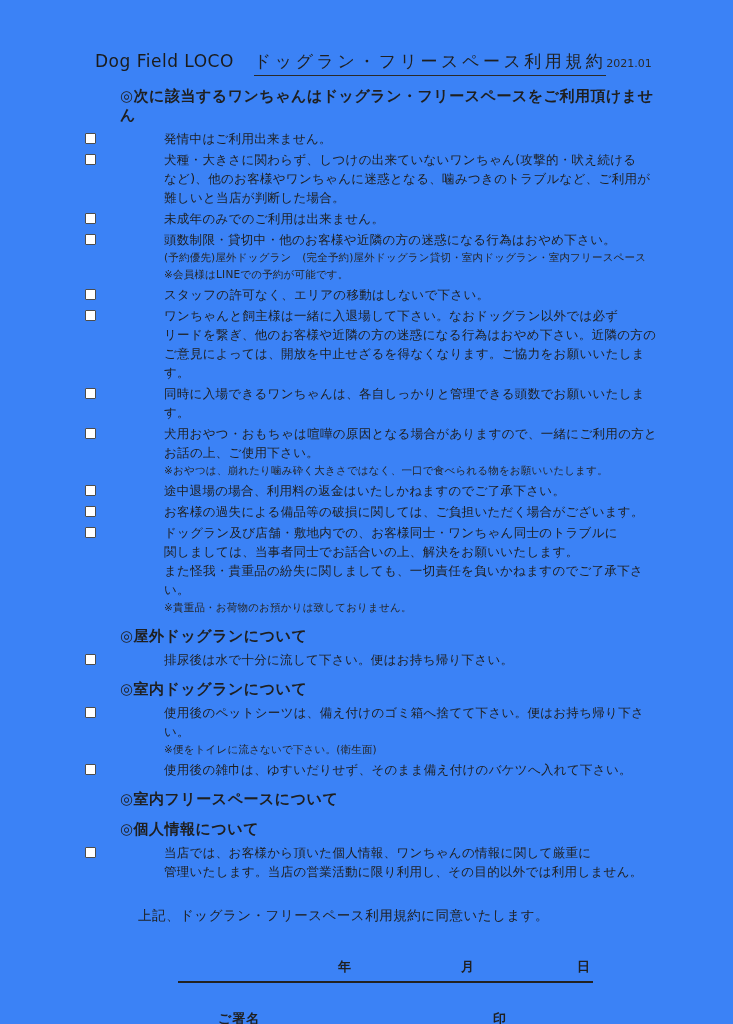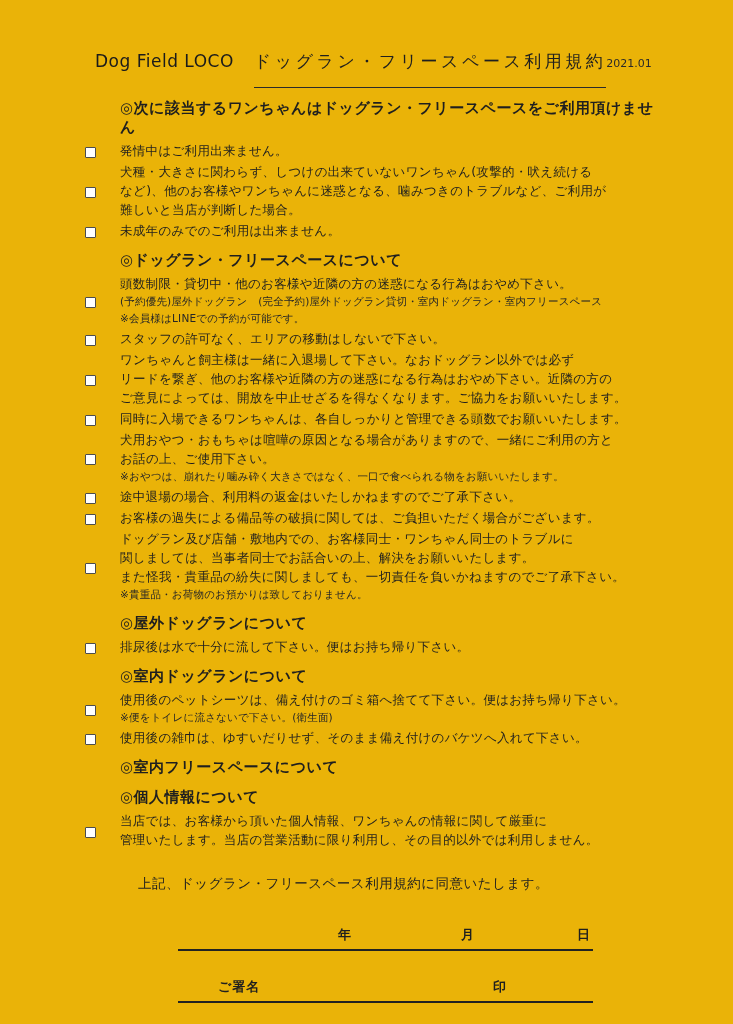--- a/index.html
+++ b/index.html
@@ -6,21 +6,21 @@
   html, body { background: #ffffff; }
   body {
     font-family: "DejaVu Sans", "Liberation Sans", sans-serif;
     color: #1f1f1f;
     -webkit-font-smoothing: antialiased;
   }
   .page {
     position: relative;
     width: 733px;
     height: 1024px;
-    background: #eab308;
+    background: #3b82f6;
     overflow: hidden;
     padding-top: 50px;
   }
   
   .header {
     display: flex;
     align-items: baseline;
     margin: 0 132px 0 95px;
   }
   .t-en {
@@ -28,43 +28,44 @@
     letter-spacing: 0.5px;
     color: #1b1b1b;
     white-space: nowrap;
   }
   .t-ja {
     margin-left: 20px;
     font-size: 17px;
     font-weight: 500;
     letter-spacing: 3.5px;
     border-bottom: 1.6px solid #2a2a2a;
-    padding-bottom: 14px;
+    padding-bottom: 2px;
     white-space: nowrap;
   }
   .t-date {
     margin-left: auto;
     font-size: 11px;
     color: #2a2a2a;
   }
   
   .content {
     margin: 10px 70px 0 85px;
   }
   .heading {
     font-size: 15px;
     font-weight: 700;
     letter-spacing: 0.5px;
     margin: 11px 0 4px 35px;
     line-height: 19px;
   }
   .row {
     display: flex;
-    align-items: center;
+    align-items: flex-start;
     margin-bottom: 2px;
+    gap: 44px;
   }
   .cb {
     flex: 0 0 auto;
     width: 11px;
     height: 11px;
     border: 1.3px solid #4c4c4c;
     border-radius: 1px;
     margin-top: 4px;
     background: #ffffff;
     cursor: pointer;
@@ -142,21 +143,20 @@
           </div>
         </div>
         <div class="row">
           <span class="cb"></span>
           <div class="txt">
             <div class="line">未成年のみでのご利用は出来ません。</div>
           </div>
         </div>
       </section>
       <section class="sec">
-        <div class="heading">◎ドッグラン・フリースペースについて</div>
         <div class="row">
           <span class="cb"></span>
           <div class="txt">
             <div class="line">頭数制限・貸切中・他のお客様や近隣の方の迷惑になる行為はおやめ下さい。</div>
             <div class="note">(予約優先)屋外ドッグラン　(完全予約)屋外ドッグラン貸切・室内ドッグラン・室内フリースペース</div>
             <div class="note">※会員様はLINEでの予約が可能です。</div>
           </div>
         </div>
         <div class="row">
           <span class="cb"></span>

